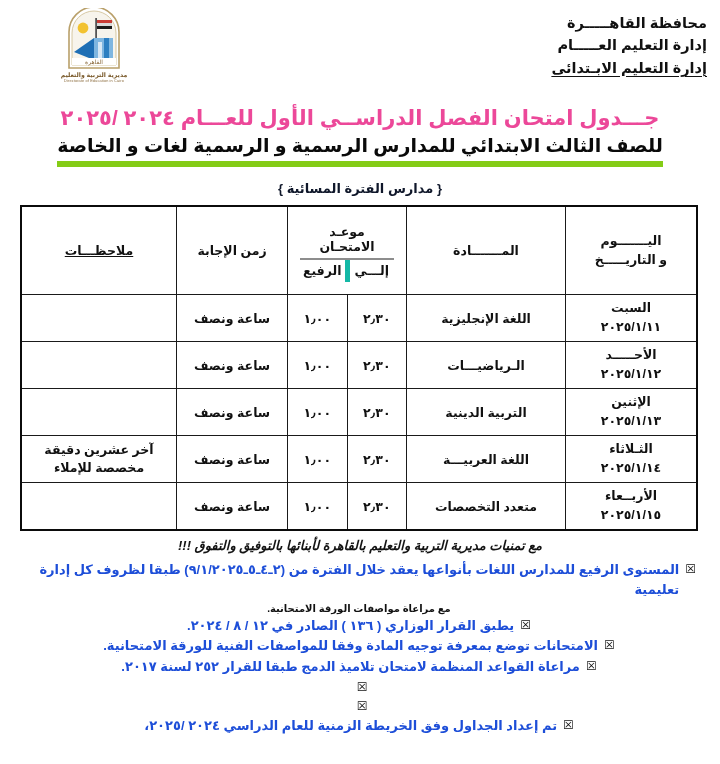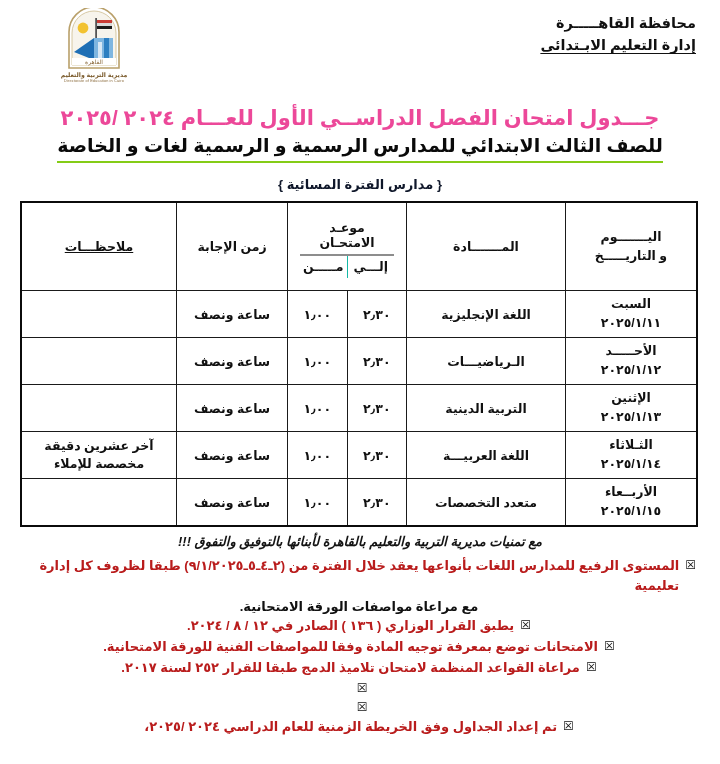--- a/index.html
+++ b/index.html
@@ -26,21 +26,21 @@
   
   .header {
     position: relative;
     height: 96px;
     padding: 8px 24px 0 24px;
     box-sizing: border-box;
   }
   .header-lines {
     position: absolute;
     top: 12px;
-    right: 24px;
+    right: 13px;
     text-align: right;
     direction: rtl;
   }
   .hline {
     font-size: 14.5px;
     font-weight: bold;
     letter-spacing: 0px;
     line-height: 1.55;
     white-space: nowrap;
     color: #111;
@@ -87,21 +87,21 @@
   }
   .title-main {
     font-size: 21px;
     font-weight: bold;
     line-height: 1.35;
     letter-spacing: .3px;
     color: #ec4899;
   }
   .title-sub-wrap {
     display: inline-block;
-    border-bottom: 2px solid #84cc16;
+    border-bottom: 6px solid #84cc16;
     padding-bottom: 2px;
     margin-top: 2px;
   }
   .title-sub {
     font-size: 19px;
     font-weight: bold;
     line-height: 1.3;
     color: #0a0a0a;
   }
   .period-line {
@@ -166,21 +166,21 @@
     flex-direction: row;
   }
   .moaad-cell {
     flex: 1 1 50%;
     padding: 3px 0 4px 0;
     font-size: 12.5px;
     font-weight: bold;
     letter-spacing: .5px;
   }
   .moaad-cell.first {
-    border-left: 1px solid #14b8a6;
+    border-left: 5px solid #14b8a6;
   }
   table.sched tbody td {
     height: 42px;
   }
   .cell-two {
     line-height: 1.5;
   }
   .cell-day-name { display: block; }
   .cell-day-date { display: block; letter-spacing: .3px; }
   .notes-cell {
@@ -222,27 +222,27 @@
     font-size: 12px;
     line-height: 1.5;
     margin-left: 6px;
     color: #111;
     font-family: "DejaVu Sans", sans-serif;
   }
   .note-text {
     font-size: 13px;
     font-weight: bold;
     line-height: 1.52;
-    color: #b91c1c;
+    color: #1d4ed8;
     text-align: right;
   }
   .note-cont {
     display: block;
     text-align: center;
-    font-size: 13px;
+    font-size: 10px;
     font-weight: bold;
     line-height: 1.52;
     color: #111;
     margin-right: 0;
   }
 </style>
 </head>
 <body>
 
 <div class="page">
@@ -264,20 +264,21 @@
         <rect x="43" y="30" width="5" height="22" fill="#2d7fc1"></rect>
         <rect x="11" y="50" width="44" height="7" fill="#ffffff"></rect>
         <text x="33" y="56" font-size="6" fill="#8a6a3b" text-anchor="middle" font-family="DejaVu Sans, sans-serif">القاهرة</text>
       </svg>
       <div class="logo-cap">مديرية التربية والتعليم</div>
       <div class="logo-cap-en">Directorate of Education in Cairo</div>
     </div>
 
     <div class="header-lines">
       <div class="hline">محافظة القاهـــــرة</div>
+      <div class="hline">إدارة التعليم العـــــام</div>
       <div class="hline underlined">إدارة التعليم الابـتدائى</div>
     </div>
   </div>
 
   <div class="title-block">
     <div class="title-main">جـــدول امتحان الفصل الدراســي الأول للعـــام ٢٠٢٤ /٢٠٢٥</div>
     <div class="title-sub-wrap">
       <div class="title-sub">للصف الثالث الابتدائي للمدارس الرسمية و الرسمية لغات و الخاصة</div>
     </div>
   </div>
@@ -292,21 +293,21 @@
             <div class="hdr-stack">
               <span>اليـــــــوم</span><br>
               <span>و التاريـــــخ</span>
             </div>
           </th>
           <th class="th-subject">المـــــــادة</th>
           <th class="th-from th-to moaad-head" colspan="2">
             <div class="moaad-top">موعـد الامتحـان</div>
             <div class="moaad-bottom">
               <div class="moaad-cell first">إلـــي</div>
-              <div class="moaad-cell">مـــــن</div>
+              <div class="moaad-cell">الرفيع</div>
             </div>
           </th>
           <th class="th-dur">زمن الإجابة</th>
           <th class="th-notes">ملاحظـــات</th>
         </tr>
       </thead>
       <tbody>
 
         <tr>
           <td class="cell-two">

